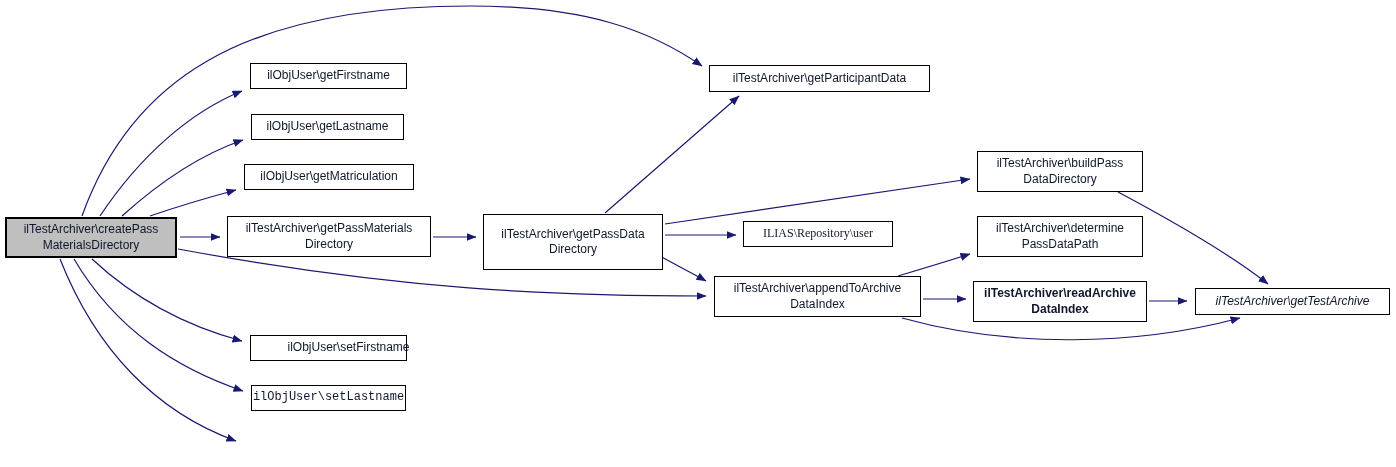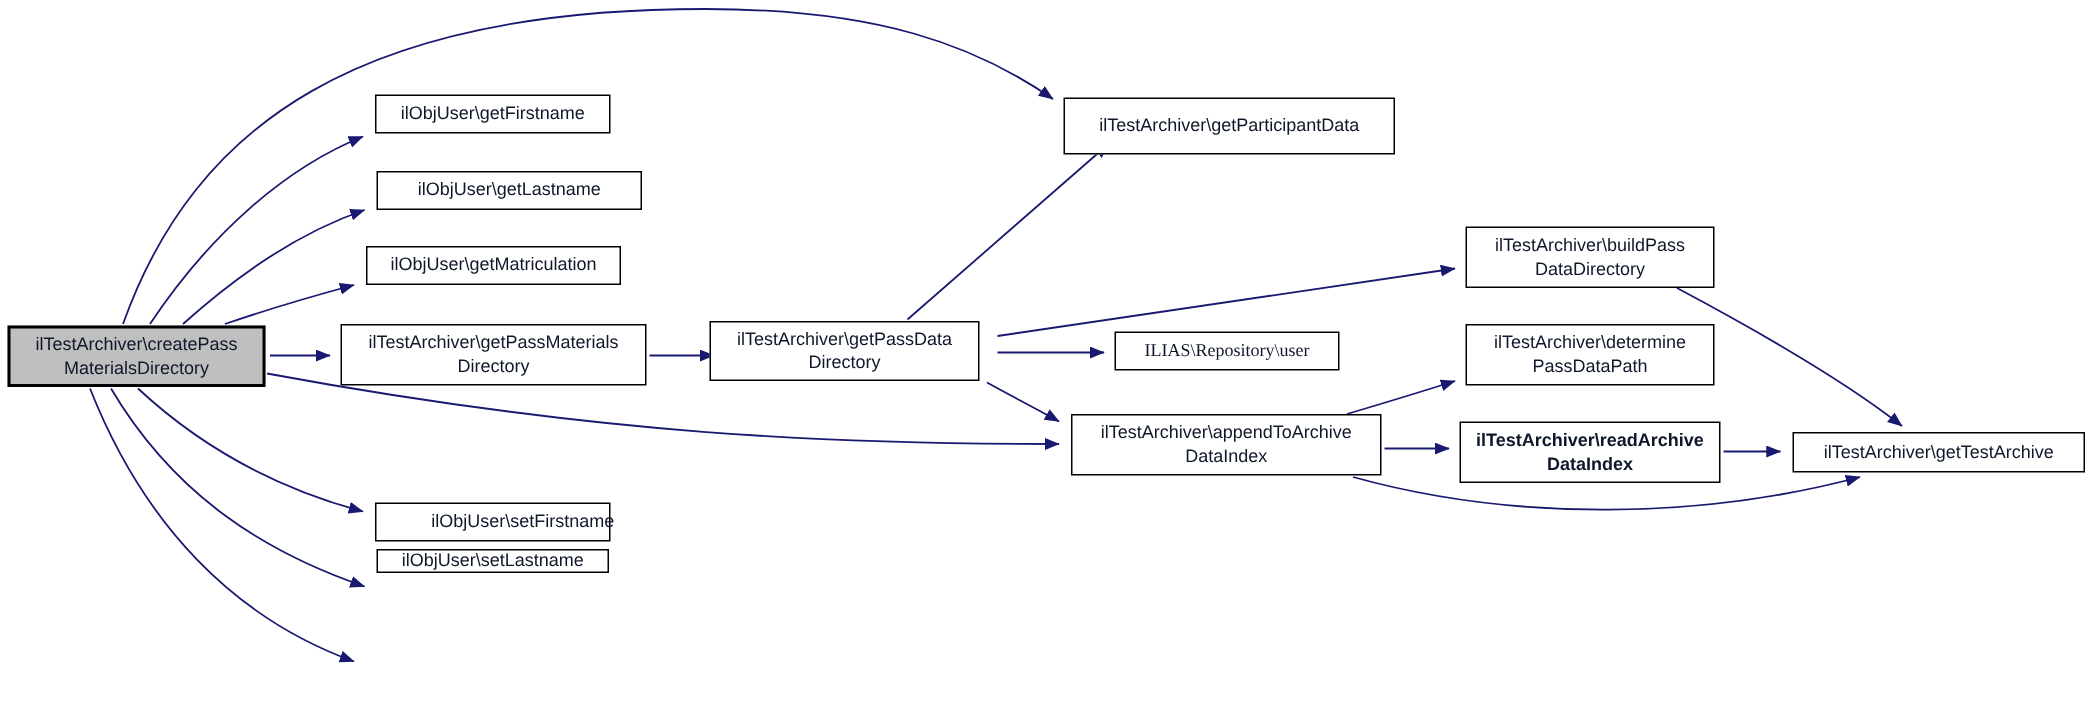--- a/index.html
+++ b/index.html
@@ -77,46 +77,46 @@
     <path class="edge" marker-end="url(#arrow)" d="M 902,318 C 1010,348 1135,346 1240,318"></path>
     <path class="edge" marker-end="url(#arrow)" d="M 1118,192 C 1180,225 1235,258 1268,284"></path>
     <path class="edge" marker-end="url(#arrow)" d="M 1149,301 H 1187"></path>
   </svg>
 
   <div class="node highlight" style="left:5px; top:217px; width:172px; height:41px;">ilTestArchiver\createPass
 MaterialsDirectory</div>
 
   <div class="node" style="left:250px; top:63px; width:157px; height:26px;">ilObjUser\getFirstname</div>
 
-  <div class="node" style="left:251px; top:114px; width:177px; height:26px;">ilObjUser\getLastname</div>
+  <div class="node" style="left:251px; top:114px; width:153px; height:26px;">ilObjUser\getLastname</div>
 
   <div class="node" style="left:244px; top:164px; width:170px; height:26px;">ilObjUser\getMatriculation</div>
 
   <div class="node" style="left:227px; top:216px; width:204px; height:41px;">ilTestArchiver\getPassMaterials
 Directory</div>
 
-  <div class="node" style="left:473px; top:214px; width:180px; height:40px;">ilTestArchiver\getPassData
+  <div class="node" style="left:483px; top:214px; width:180px; height:56px;">ilTestArchiver\getPassData
 Directory</div>
 
-  <div class="node" style="left:709px; top:65px; width:221px; height:38px;">ilTestArchiver\getParticipantData</div>
+  <div class="node" style="left:709px; top:65px; width:221px; height:27px;">ilTestArchiver\getParticipantData</div>
 
   <div class="node" style="left:743px; top:221px; width:150px; height:26px;font-family:Liberation Serif, serif;">ILIAS\Repository\user</div>
 
   <div class="node" style="left:977px; top:151px; width:166px; height:41px;text-align:center;">ilTestArchiver\buildPass
 DataDirectory</div>
 
   <div class="node" style="left:977px; top:216px; width:166px; height:41px;">ilTestArchiver\determine
 PassDataPath</div>
 
   <div class="node" style="left:714px; top:276px; width:207px; height:41px;">ilTestArchiver\appendToArchive
 DataIndex</div>
 
   <div class="node" style="left:973px; top:281px; width:174px; height:41px;font-weight:bold;">ilTestArchiver\readArchive
 DataIndex</div>
 
-  <div class="node" style="left:1195px; top:288px; width:195px; height:27px;">ilTestArchiver\getTestArchive</div>
+  <div class="node" style="left:1195px; top:288px; width:195px; height:27px;font-style:italic;">ilTestArchiver\getTestArchive</div>
 
   <div class="node" style="left:250px; top:335px; width:157px; height:26px;padding-left:40px;">ilObjUser\setFirstname</div>
 
-  <div class="node" style="left:251px; top:366px; width:155px; height:16px;">ilObjUser\setLastname</div>
+  <div class="node" style="left:251px; top:385px; width:155px; height:26px;font-family:Liberation Mono, monospace;">ilObjUser\setLastname</div>
 
 
 </div>
 
 </body></html>

